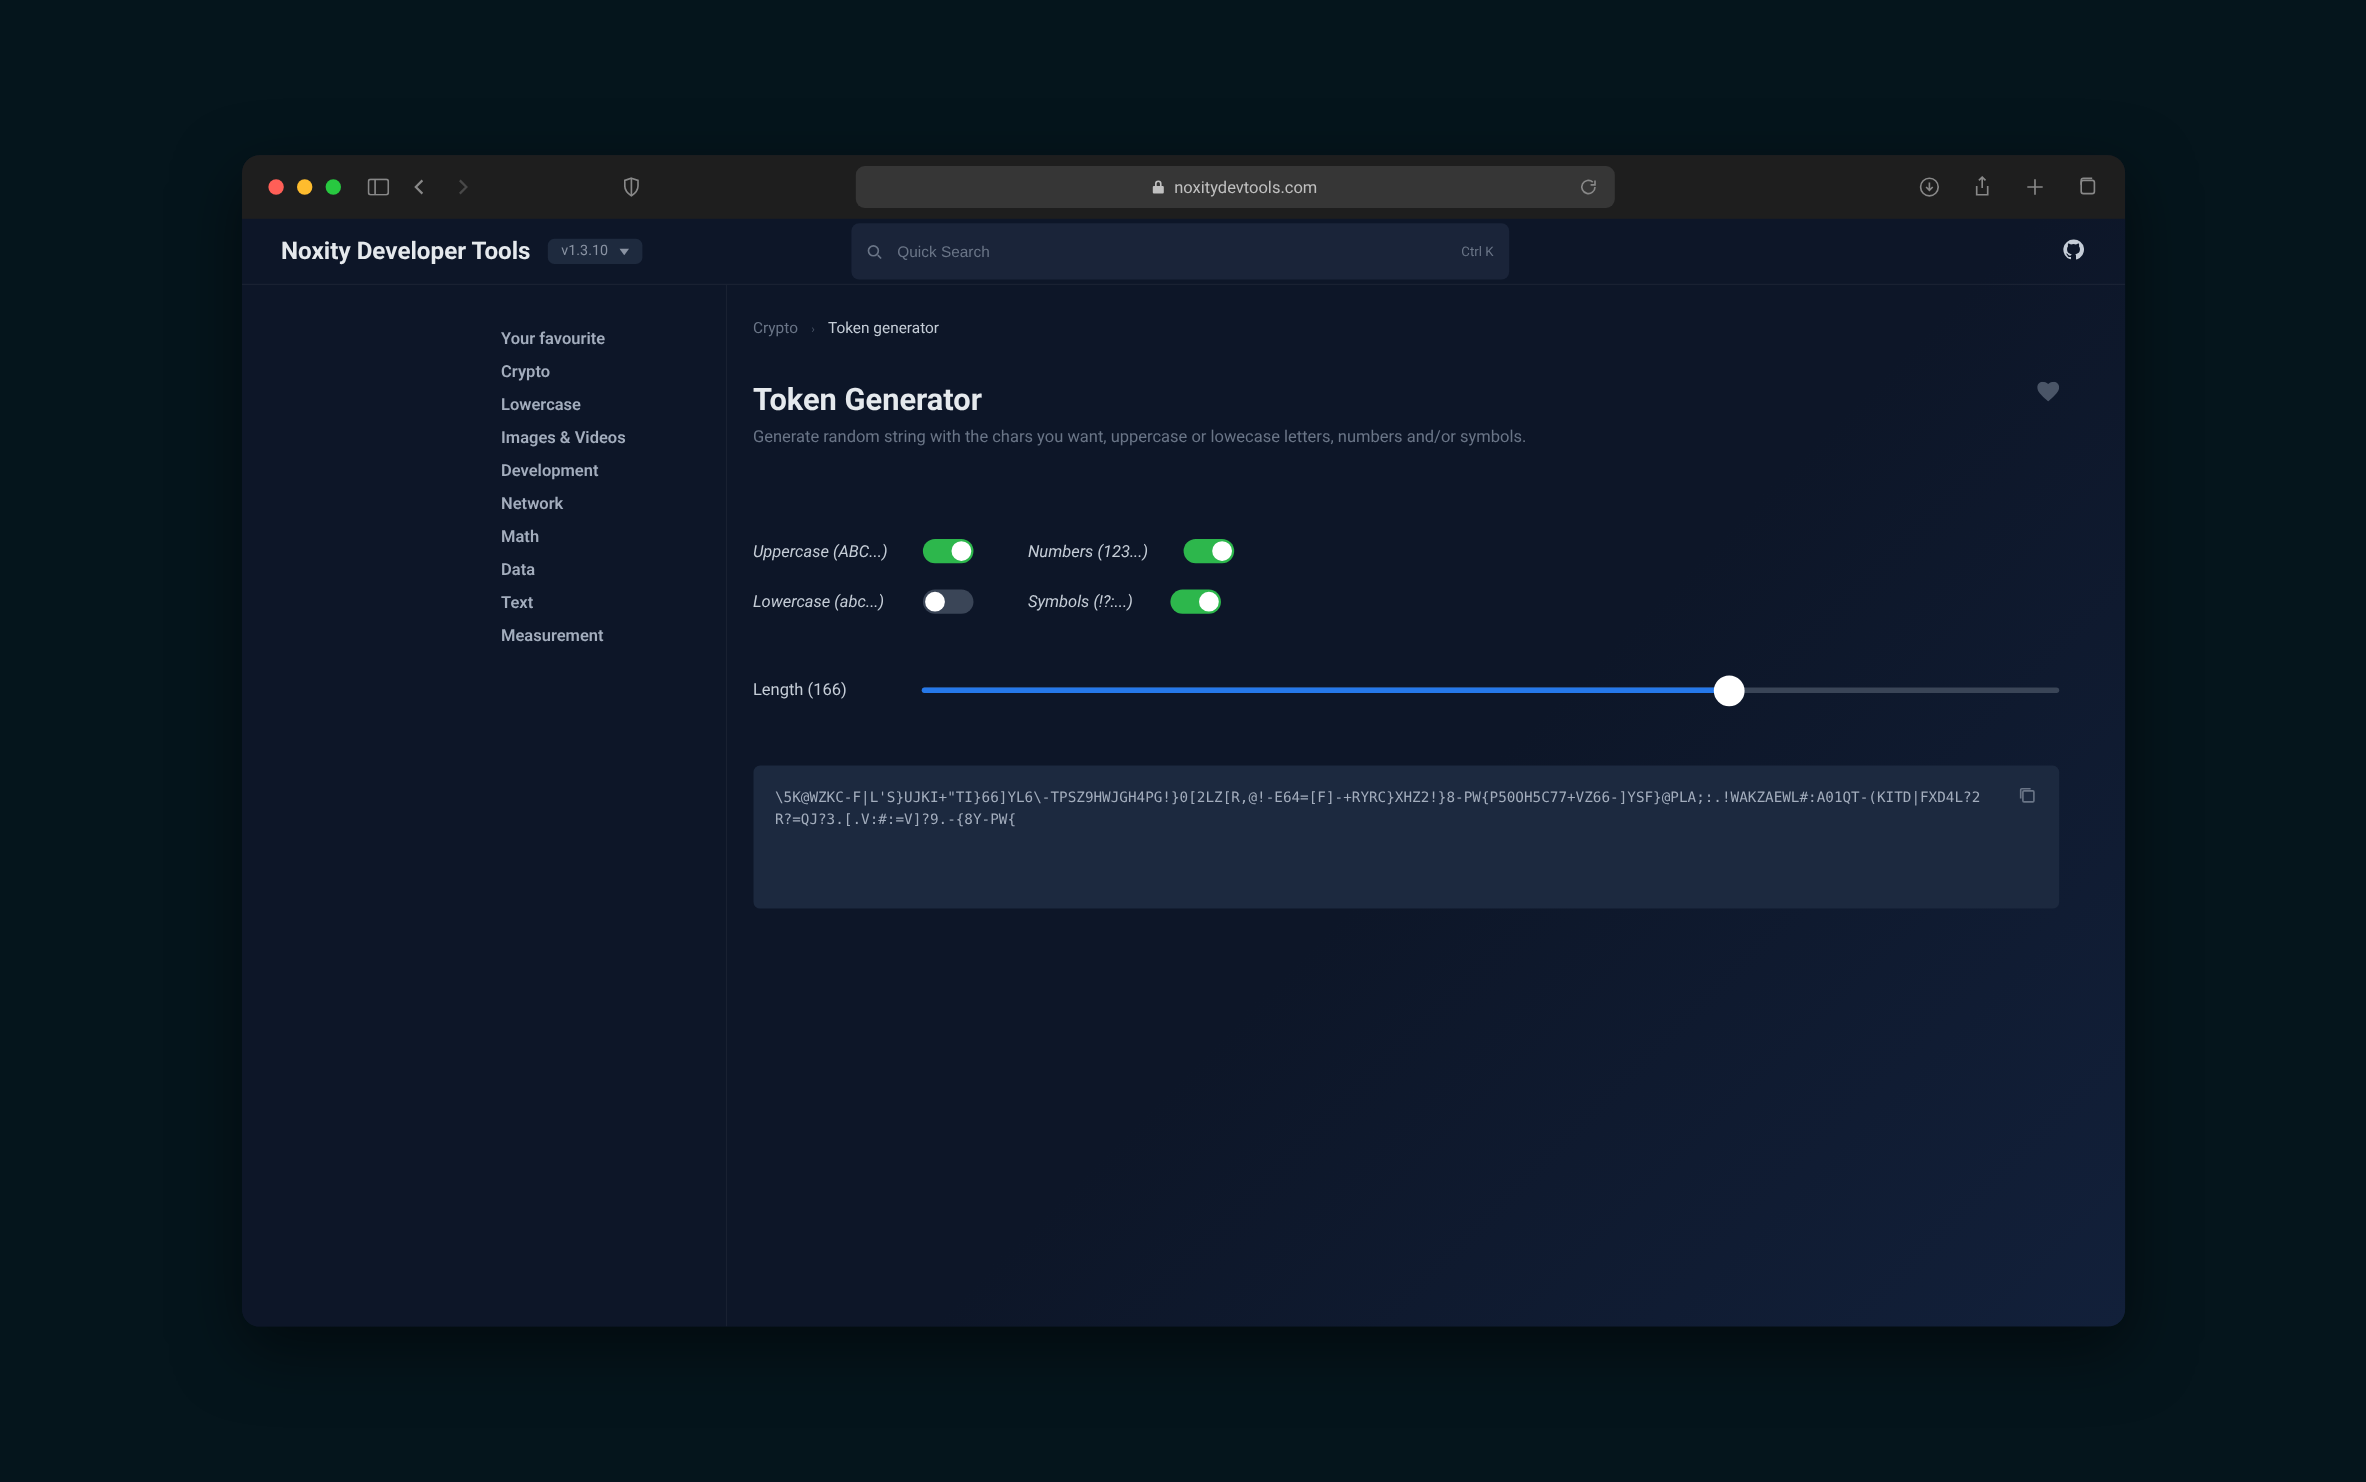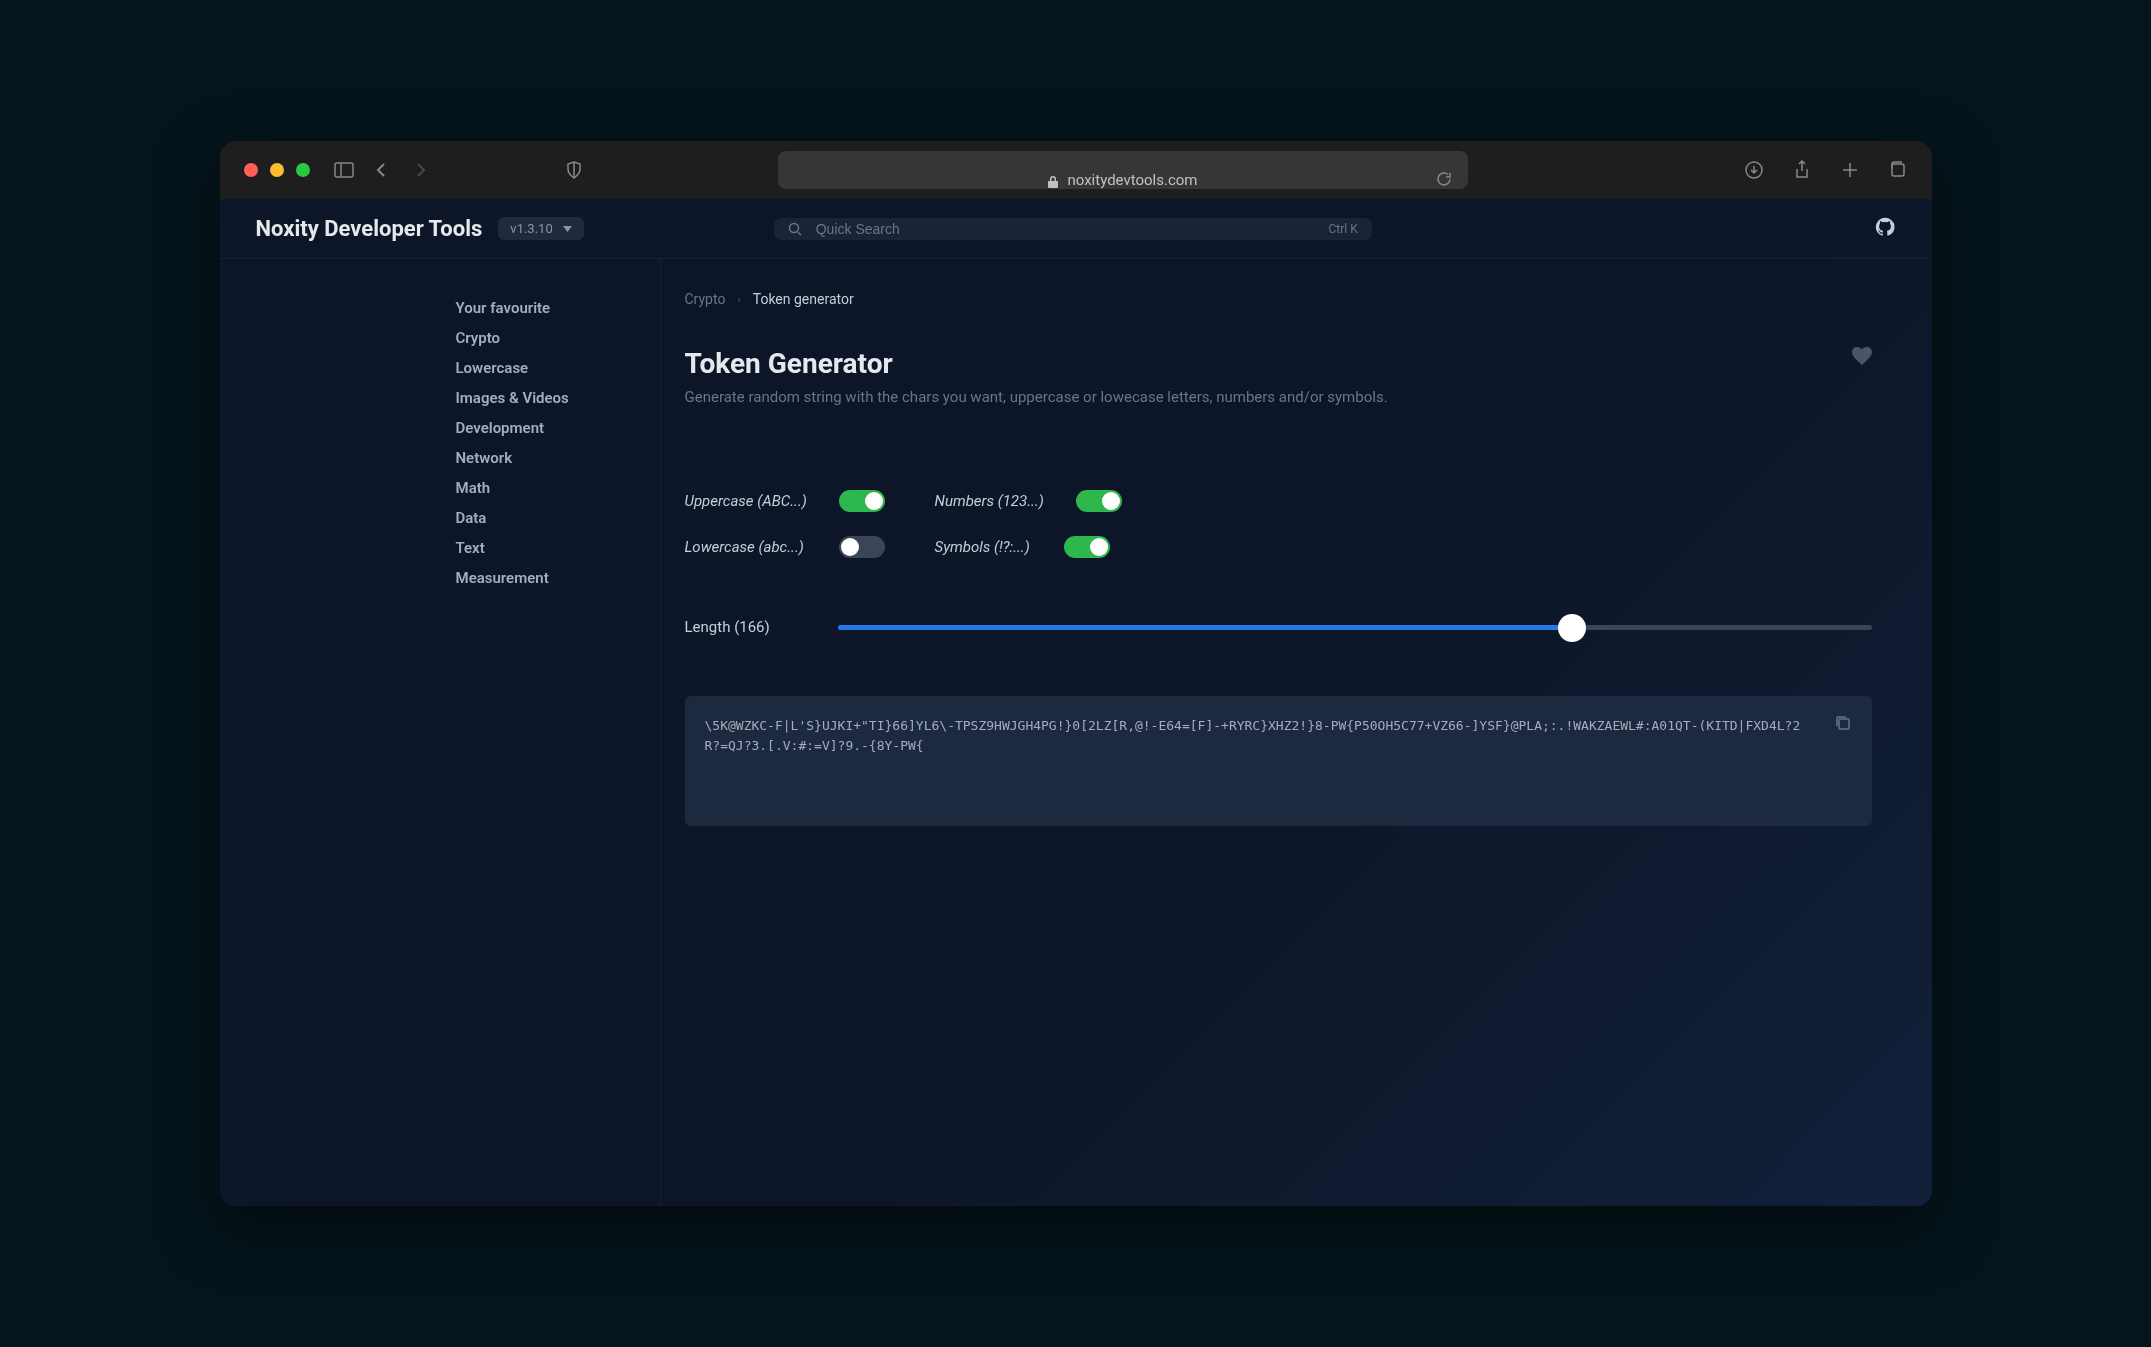--- a/index.html
+++ b/index.html
@@ -59,21 +59,21 @@
       display: flex;
       align-items: center;
       justify-content: center;
     }
     .address-bar {
       flex: 0 0 690px;
       height: 38px;
       background: #363636;
       border-radius: 8px;
       display: flex;
-      align-items: flex-end;
+      align-items: center;
       justify-content: center;
       color: #c0c0c0;
       font-size: 15px;
       gap: 8px;
       margin-left: 170px;
       position: relative;
     }
     .address-bar .reload {
       position: absolute;
       right: 14px;
@@ -113,21 +113,21 @@
       font-size: 13px;
       padding: 4px 12px;
       border-radius: 6px;
       display: flex;
       align-items: center;
       gap: 10px;
     }
     .search-container {
       margin-left: 190px;
       width: 598px;
-      height: 22px;
+      height: 51px;
       background: #1a2439;
       border-radius: 7px;
       display: flex;
       align-items: center;
       padding: 0 14px;
       gap: 14px;
     }
     .search-input {
       flex: 1;
       background: transparent;

